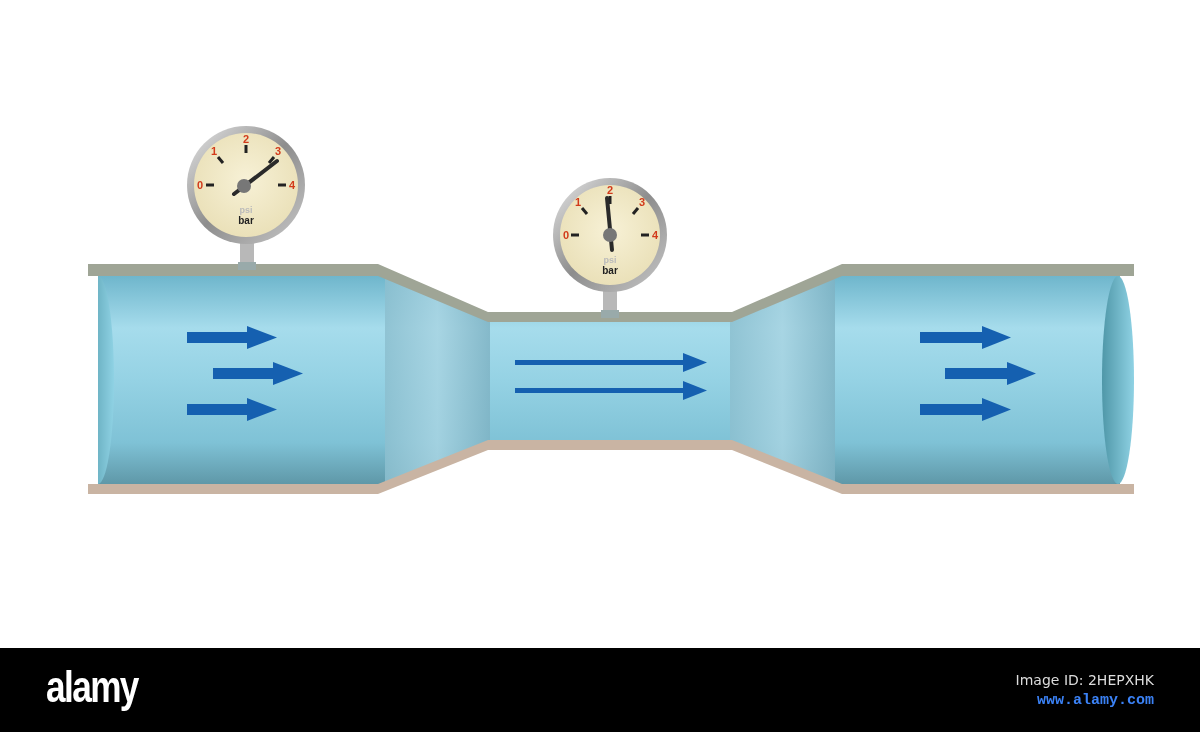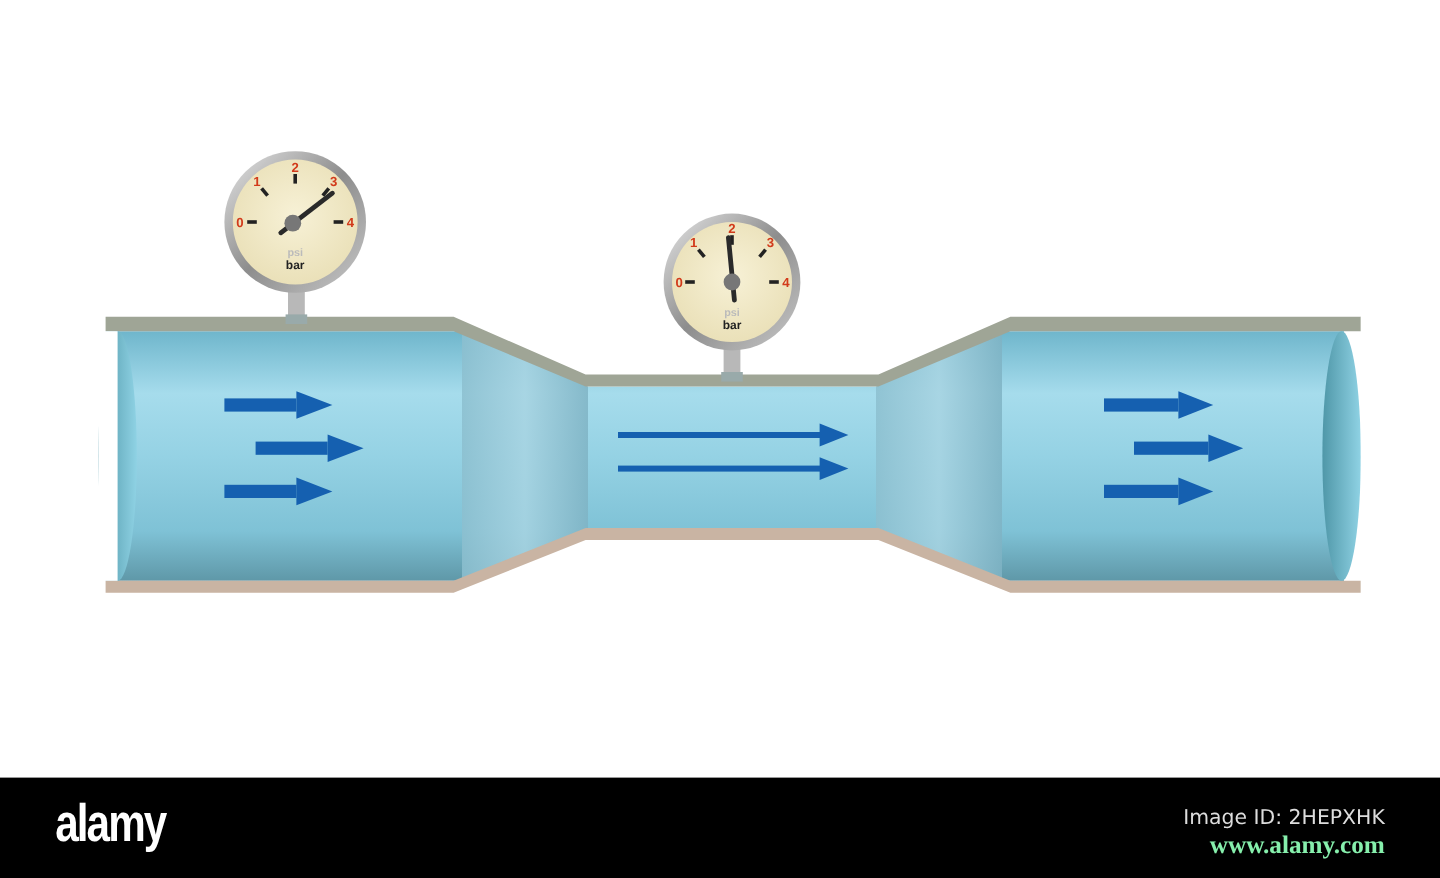--- a/index.html
+++ b/index.html
@@ -1,22 +1,22 @@
 <!DOCTYPE html>
 <html><head>
 <meta charset="utf-8">
 <style>
   html,body{margin:0;padding:0;}
   body{width:1200px;height:732px;background:#fff;position:relative;overflow:hidden;font-family:"Liberation Sans",sans-serif;}
   #stage{position:absolute;left:0;top:0;width:1200px;height:648px;}
   .gauge-label{font-family:"Liberation Sans",sans-serif;font-weight:bold;}
   #footer{position:absolute;left:0;top:648px;width:1200px;height:92px;background:#000;}
   #footer .logo{position:absolute;left:46px;top:14px;color:#fff;font-family:"Liberation Sans",sans-serif;font-weight:bold;font-size:44px;letter-spacing:-2px;transform:scaleX(0.8);transform-origin:left top;}
-  #footer .imgid{position:absolute;right:46px;top:24px;color:#ddd;font-size:17px;font-family:"DejaVu Sans",sans-serif;padding-left:48px;}
-  #footer .url{position:absolute;right:46px;top:44px;color:#86efac;font-size:21px;font-weight:bold;font-family:Liberation Serif, serif;}
+  #footer .imgid{position:absolute;right:46px;top:24px;color:#ddd;font-size:14px;font-family:"DejaVu Sans",sans-serif;padding-left:48px;}
+  #footer .url{position:absolute;right:46px;top:44px;color:#3b82f6;font-size:15px;font-weight:bold;font-family:Liberation Mono, monospace;}
 </style>
 </head>
 <body>
 
 <div id="stage">
 <svg width="1200" height="648" viewBox="0 0 1200 648" xmlns="http://www.w3.org/2000/svg">
   <defs>
     <linearGradient id="fluid" x1="0" y1="0" x2="0" y2="1">
       <stop offset="0" stop-color="#6fb6cc"></stop>
       <stop offset="0.25" stop-color="#a6dcec"></stop>

